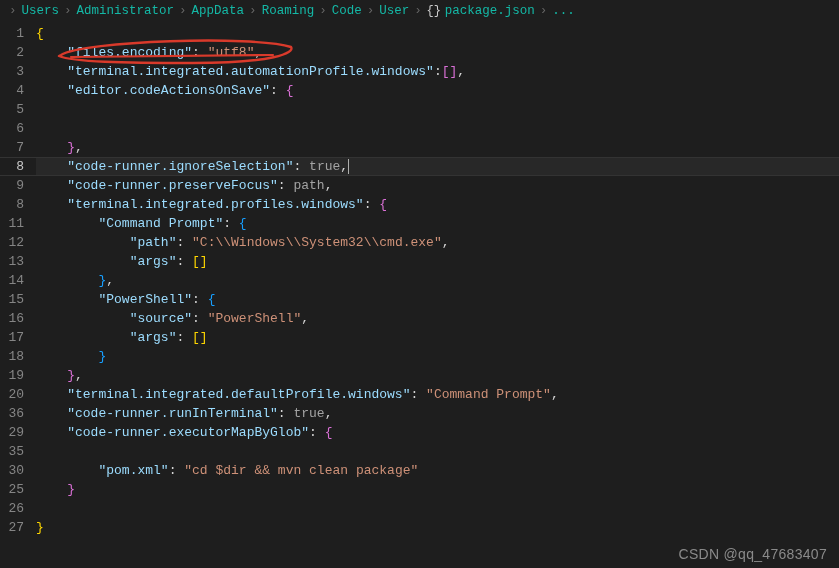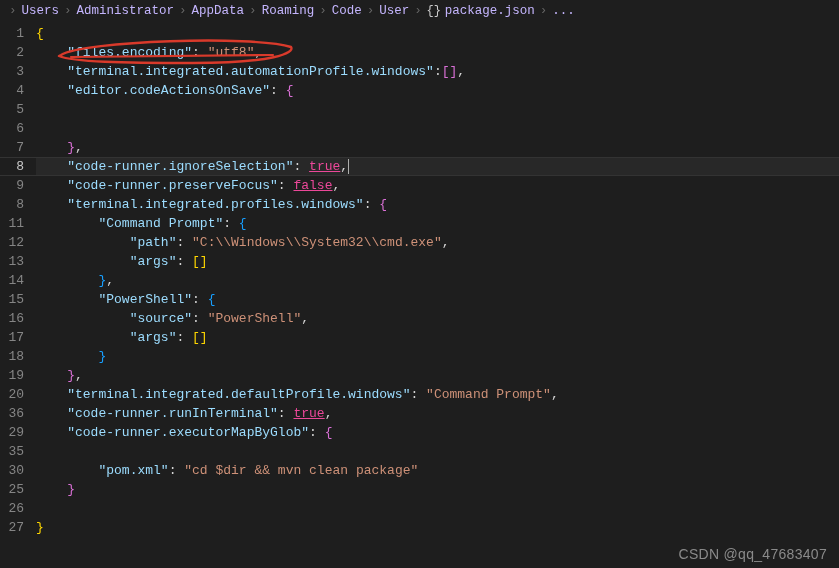--- a/index.html
+++ b/index.html
@@ -18,21 +18,21 @@
     align-items: center;
     padding: 4px 8px;
     background: #1e1e1e;
     color: #a0a0a0;
     font-size: 12.5px;
     height: 22px;
     gap: 4px;
     overflow: hidden;
     white-space: nowrap;
   }
-  .breadcrumb .crumb { color: #c4b5fd; text-align: right; }
+  .breadcrumb .crumb { color: #14b8a6; text-align: right; }
   .breadcrumb .sep { color: #666; margin: 0 1px; }
   .braces-icon {
     width: 14px; height: 14px;
     display: inline-flex; align-items: center; justify-content: center;
     color: #cccccc;
     font-size: 12px;
   }
   .editor {
     display: flex;
     height: calc(100% - 22px);
@@ -66,21 +66,21 @@
     left: -36px; right: 0; top: 0; bottom: 0;
     border-top: 1px solid #333;
     border-bottom: 1px solid #333;
     pointer-events: none;
   }
   .tok-brace { color: #ffd700; }
   .tok-brace2 { color: #da70d6; }
   .tok-brace3 { color: #179fff; }
   .tok-key { color: #9cdcfe; }
   .tok-string { color: #ce9178; }
-  .tok-bool { color: #ec4899; text-decoration: underline; }
+  .tok-bool { color: #a3a3a3; }
   .tok-punc { color: #d4d4d4; }
   .annotation {
     position: absolute;
     left: 17px;
     top: 15px;
     width: 245px;
     height: 28px;
     pointer-events: none;
     z-index: 10;
   }
@@ -164,21 +164,21 @@
       </svg>
     </div>
   <div class="line"><span class="tok-brace">{</span></div>
       <div class="line">    <span class="tok-key">"files.encoding"</span><span class="tok-punc">: </span><span class="tok-string">"utf8"</span><span class="tok-punc">,</span></div>
       <div class="line">    <span class="tok-key">"terminal.integrated.automationProfile.windows"</span><span class="tok-punc">:</span><span class="tok-brace2">[]</span><span class="tok-punc">,</span></div>
       <div class="line">    <span class="tok-key">"editor.codeActionsOnSave"</span><span class="tok-punc">: </span><span class="tok-brace2">{</span></div>
       <div class="line"></div>
       <div class="line"></div>
       <div class="line">    <span class="tok-brace2">}</span><span class="tok-punc">,</span></div>
       <div class="line active-line">    <span class="tok-key">"code-runner.ignoreSelection"</span><span class="tok-punc">: </span><span class="tok-bool">true</span><span class="tok-punc">,</span><span class="cursor"></span></div>
-      <div class="line">    <span class="tok-key">"code-runner.preserveFocus"</span><span class="tok-punc">: </span><span class="tok-bool">false</span><span class="tok-punc">,</span></div>
+      <div class="line">    <span class="tok-key">"code-runner.preserveFocus"</span><span class="tok-punc">: </span><span class="tok-bool">path</span><span class="tok-punc">,</span></div>
       <div class="line">    <span class="tok-key">"terminal.integrated.profiles.windows"</span><span class="tok-punc">: </span><span class="tok-brace2">{</span></div>
       <div class="line">        <span class="tok-key">"Command Prompt"</span><span class="tok-punc">: </span><span class="tok-brace3">{</span></div>
       <div class="line">            <span class="tok-key">"path"</span><span class="tok-punc">: </span><span class="tok-string">"C:\\Windows\\System32\\cmd.exe"</span><span class="tok-punc">,</span></div>
       <div class="line">            <span class="tok-key">"args"</span><span class="tok-punc">: </span><span class="tok-brace">[]</span></div>
       <div class="line">        <span class="tok-brace3">}</span><span class="tok-punc">,</span></div>
       <div class="line">        <span class="tok-key">"PowerShell"</span><span class="tok-punc">: </span><span class="tok-brace3">{</span></div>
       <div class="line">            <span class="tok-key">"source"</span><span class="tok-punc">: </span><span class="tok-string">"PowerShell"</span><span class="tok-punc">,</span></div>
       <div class="line">            <span class="tok-key">"args"</span><span class="tok-punc">: </span><span class="tok-brace">[]</span></div>
       <div class="line">        <span class="tok-brace3">}</span></div>
       <div class="line">    <span class="tok-brace2">}</span><span class="tok-punc">,</span></div>

